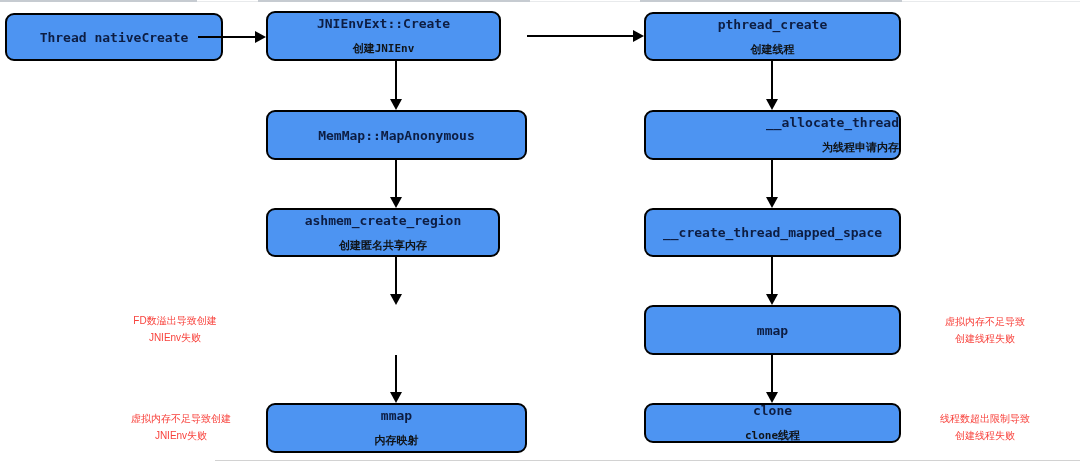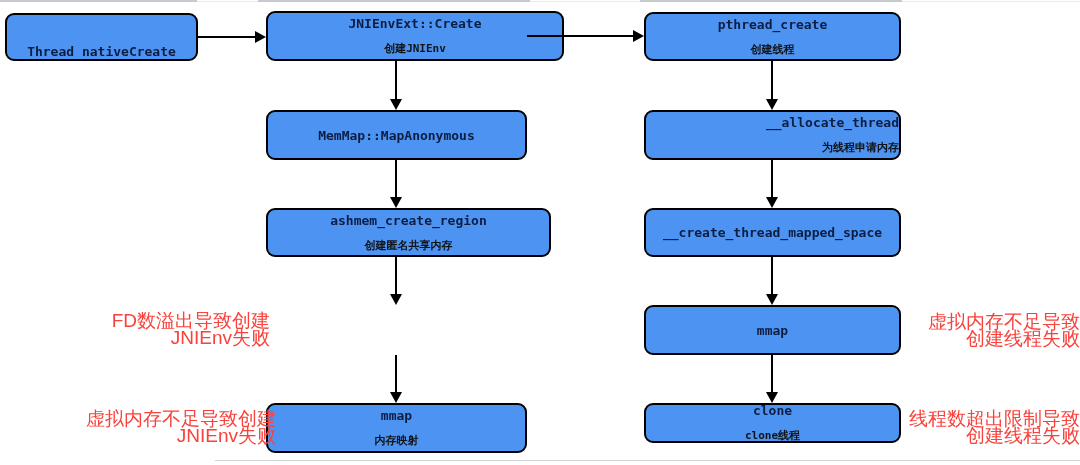--- a/index.html
+++ b/index.html
@@ -41,26 +41,26 @@
   .node .subtitle {
     font-family: "DejaVu Sans Mono", "Liberation Mono", "DejaVu Sans", sans-serif;
     font-weight: bold;
     font-size: 11px;
     line-height: 15px;
     color: #101418;
     white-space: nowrap;
   }
 
   
-  .n-thread  { left: 5px;   top: 13px;  width: 193px; height: 48px; justify-content: flex-end; }
-  .n-jnienv  { left: 266px; top: 11px;  width: 298px; height: 50px; }
+  .n-thread  { left: 5px;   top: 13px;  width: 218px; height: 48px; }
+  .n-jnienv  { left: 266px; top: 11px;  width: 235px; height: 50px; }
   .n-pthread { left: 644px; top: 12px;  width: 257px; height: 49px; }
   .n-memmap  { left: 266px; top: 110px; width: 261px; height: 50px; justify-content: center; }
   .n-alloc   { left: 644px; top: 110px; width: 257px; height: 50px; align-items: flex-end; }
-  .n-ashmem  { left: 266px; top: 208px; width: 285px; height: 49px; }
+  .n-ashmem  { left: 266px; top: 208px; width: 234px; height: 49px; }
   .n-ctms    { left: 644px; top: 208px; width: 257px; height: 49px; }
   .n-open    { left: 266px; top: 305px; width: 261px; height: 50px; }
   .n-mmapr   { left: 644px; top: 305px; width: 257px; height: 50px; }
   .n-mmapl   { left: 266px; top: 403px; width: 261px; height: 50px; }
   .n-clone   { left: 644px; top: 403px; width: 257px; height: 40px; }
 
   
   .varrow { position: absolute; width: 12px; margin-left: -6px; }
   .varrow::before {
     content: ""; position: absolute; left: 5px; top: 0; bottom: 10px;
@@ -91,23 +91,23 @@
   .va-r2 { left: 772px; top: 160px; height: 48px; }
   .va-r3 { left: 772px; top: 257px; height: 48px; }
   .va-r4 { left: 772px; top: 355px; height: 48px; }
   .ha-1  { left: 198px; top: 37px;  width: 68px; }
   .ha-2  { left: 527px; top: 36px;  width: 117px; }
 
   
   .annotation {
     position: absolute;
     width: 190px;
-    text-align: right;
+    text-align: center;
     color: var(--annotation-text, #f8423c);
-    font-size: 19px;
+    font-size: 10px;
     line-height: 17px;
     font-family: "Liberation Sans", "DejaVu Sans", sans-serif;
   }
   .a-fd   { left: 80px;  top: 312px; }
   .a-vmj  { left: 86px;  top: 410px; }
   .a-vmt  { left: 890px; top: 313px; }
   .a-lim  { left: 890px; top: 410px; }
 
   
   .edge { position: absolute; background: #c6cbd1; height: 2px; }

